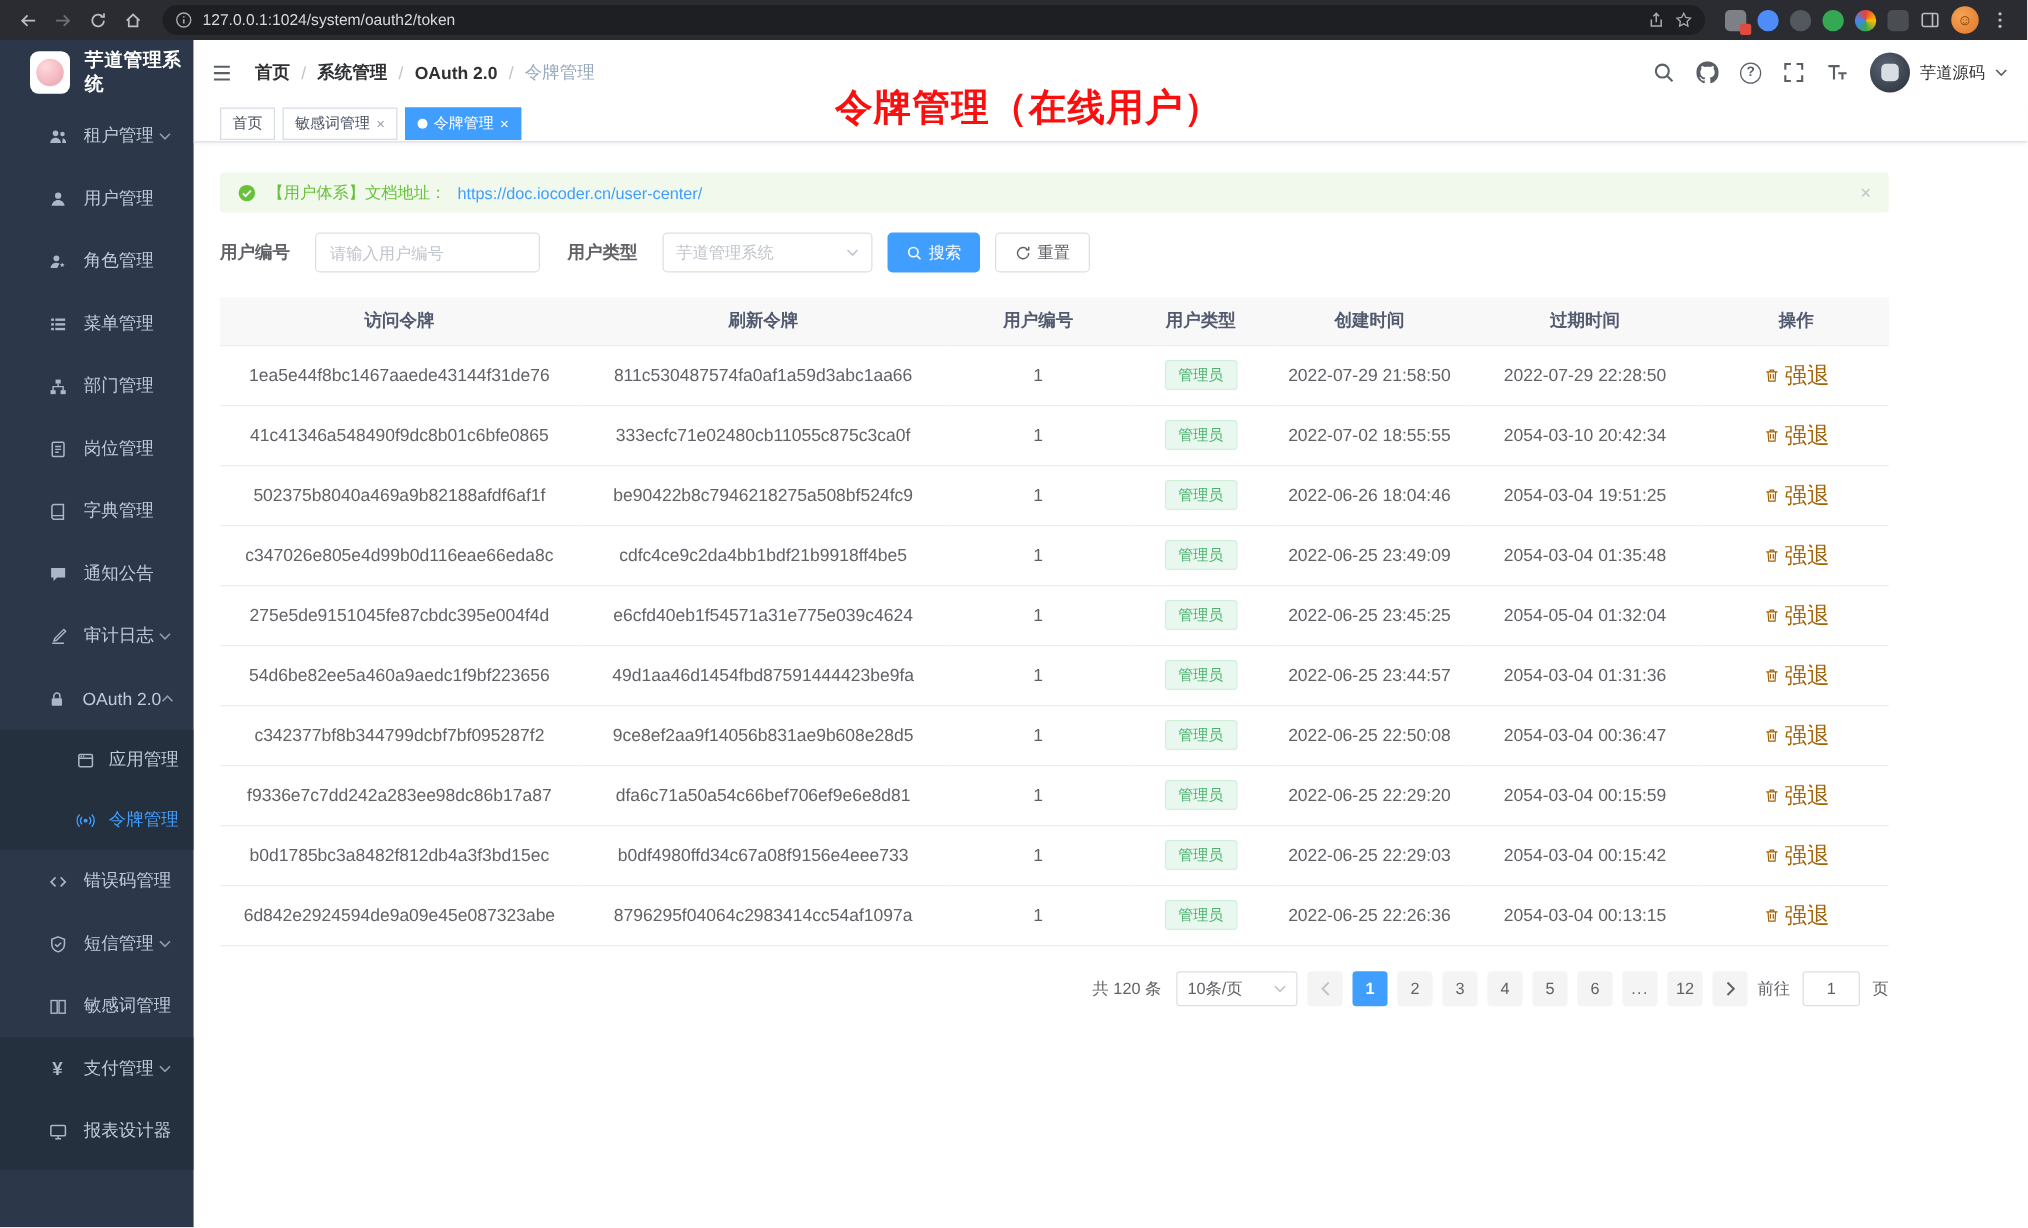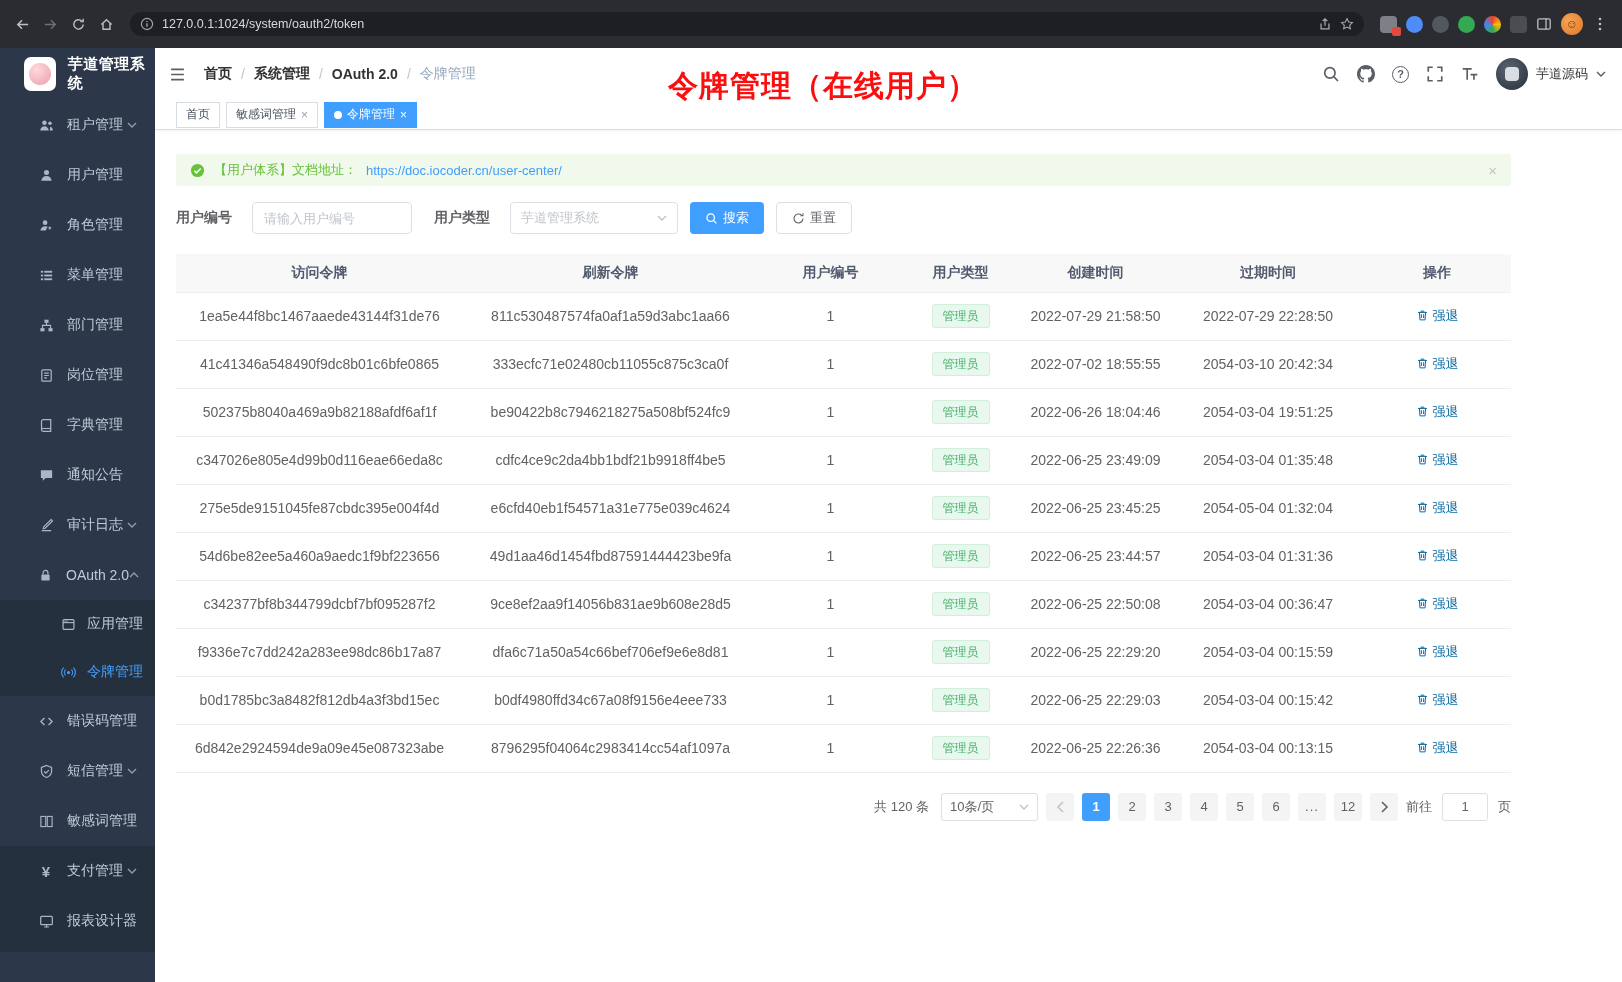--- a/index.html
+++ b/index.html
@@ -1,21 +1,21 @@
 <!DOCTYPE html>
 <html><head>
 <meta charset="utf-8">
 <style>
 *{box-sizing:border-box;margin:0;padding:0}
 html,body{background:#fff}
 body{font-family:"Liberation Sans","DejaVu Sans",sans-serif;color:#303133}
 .screen{width:1622px;height:982px;position:relative;overflow:hidden;background:#fff}
 
 
-.browser{height:48px;background:#2a2c31;display:flex;align-items:center;padding:0 10px;gap:4px}
+.browser{height:32px;background:#2a2c31;display:flex;align-items:center;padding:0 10px;gap:4px}
 .bicon{width:24px;height:24px;border-radius:50%;display:flex;align-items:center;justify-content:center;color:#bcbec3;flex:0 0 auto}
 .bicon svg{width:15px;height:15px}
 .bicon.dim{color:#6d7075}
 .omnibox{flex:1;height:24px;background:#1d1f22;border-radius:12px;display:flex;align-items:center;padding:0 10px;margin:0 8px;gap:8px;min-width:0}
 .omnibox .url{color:#d7d9dd;font-size:12.5px;flex:1;white-space:nowrap;overflow:hidden}
 .omnibox .oicon{color:#a7aaaf;display:flex;align-items:center}
 .omnibox .oicon svg{width:14px;height:14px}
 .extrow{display:flex;align-items:center;gap:9px;padding:0 4px}
 .ext{width:17px;height:17px;border-radius:50%;position:relative;flex:0 0 auto}
 .ext.sq{border-radius:4px}
@@ -80,36 +80,36 @@
 .alert{height:32px;background:#f0f9eb;border-radius:3px;display:flex;align-items:center;padding:0 14px;gap:9px}
 .alert-check{width:15px;height:15px;flex:0 0 auto;display:flex}
 .alert-check svg{width:15px;height:15px}
 .alert-text{color:#67c23a;font-size:13px}
 .alert-link{color:#409eff;font-size:13px;text-decoration:none;cursor:pointer}
 .alert-close{margin-left:auto;color:#c0c4cc;font-size:15px;cursor:pointer}
 
 
 .filters{display:flex;align-items:center;margin-top:16px}
 .flabel{font-size:14px;font-weight:700;color:#606266;margin-right:20px}
-.ftext{width:160px;height:32px;border:1px solid #dcdfe6;border-radius:4px;padding:0 11px;font-size:13px;color:#606266;outline:none;background:#fff}
+.ftext{width:180px;height:32px;border:1px solid #dcdfe6;border-radius:4px;padding:0 11px;font-size:13px;color:#606266;outline:none;background:#fff}
 .ftext::placeholder{color:#c0c4cc}
 .fsel{width:168px;height:32px;border:1px solid #dcdfe6;border-radius:4px;padding:0 10px;display:flex;align-items:center;justify-content:space-between;color:#c0c4cc;font-size:13px;cursor:pointer;background:#fff}
 .fsel svg{width:10px;height:6px;color:#c0c4cc}
 .gap22{width:22px}.gap12{width:12px}
 .btn{height:32px;border:none;border-radius:4px;display:inline-flex;align-items:center;gap:5px;padding:0 15px;font-size:13px;cursor:pointer;font-family:inherit}
 .btn svg{width:13px;height:13px}
 .btn-primary{background:#409eff;color:#fff}
 .btn-plain{background:#fff;color:#606266;border:1px solid #dcdfe6}
 
 
 .tokens{width:1335px;border-collapse:collapse;table-layout:fixed;margin-top:20px;font-size:14px}
 .tokens th{height:38px;background:#f8f8f9;color:#515a6e;font-weight:700;text-align:center;border-bottom:1px solid #ebeef5}
 .tokens td{height:48px;color:#606266;text-align:center;border-bottom:1px solid #ebeef5;white-space:nowrap;overflow:hidden}
 .tag-success{display:inline-flex;align-items:center;height:24px;padding:0 10px;background:#e8f8ee;border:1px solid #d0f0dc;border-radius:3px;color:#47b26a;font-size:12px}
-.op-link{display:inline-flex;align-items:center;gap:4px;color:#0369a1;font-size:13px;text-decoration:none;cursor:pointer}
+.op-link{display:inline-flex;align-items:center;gap:4px;color:#a16207;font-size:18px;text-decoration:none;cursor:pointer}
 .op-link svg{width:13px;height:13px}
 
 
 .pager{display:flex;align-items:center;justify-content:flex-end;margin-top:20px;width:1335px;gap:8px;font-size:13px;color:#606266}
 .pg-total{margin-right:4px}
 .pg-size{width:97px;height:28px;border:1px solid #dcdfe6;border-radius:3px;display:flex;align-items:center;justify-content:space-between;padding:0 8px;cursor:pointer;background:#fff}
 .pg-size svg{width:10px;height:6px;color:#c0c4cc}
 .pg-btn{min-width:28px;height:28px;border:none;border-radius:3px;background:#f4f4f5;color:#606266;font-size:13px;display:inline-flex;align-items:center;justify-content:center;cursor:pointer;font-family:inherit;padding:0 5px}
 .pg-btn svg{width:9px;height:12px}
 .pg-btn.active{background:#409eff;color:#fff;font-weight:700}

